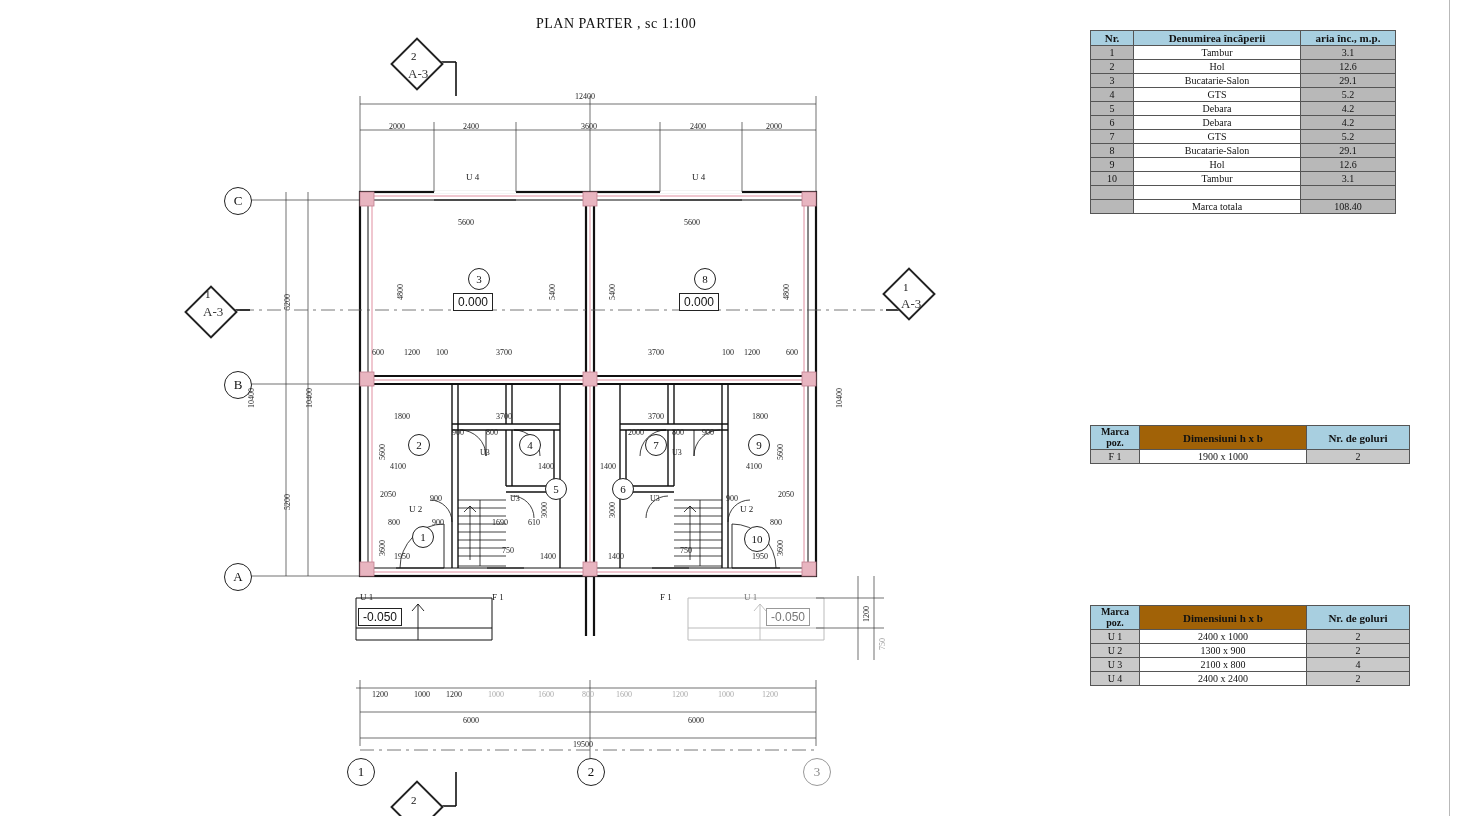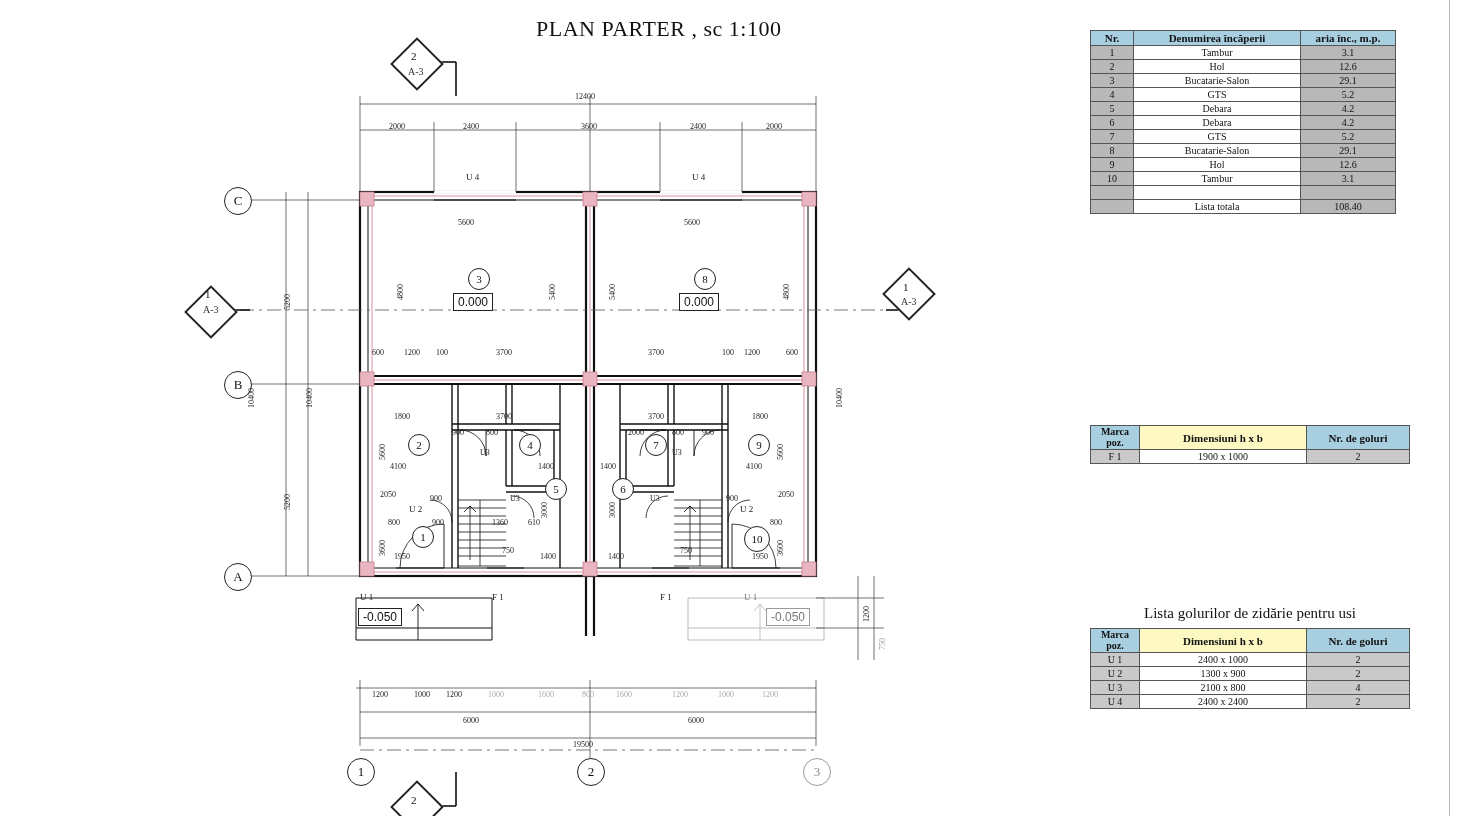--- a/index.html
+++ b/index.html
@@ -14,49 +14,49 @@
         transform-origin:0 0;transform:rotate(-90deg);}
   .circ{position:absolute;border:1px solid #222;border-radius:50%;
         display:flex;align-items:center;justify-content:center;
         font-size:10px;background:#fff;}
   .room-no{width:20px;height:20px;font-size:11px;}
   .axis-circ{width:26px;height:26px;font-size:13px;}
   .lvl{position:absolute;border:1px solid #222;background:#fff;
        font-size:12px;padding:1px 4px;font-family:"Liberation Sans",sans-serif;}
 
   
-  #plan-title{position:absolute;left:536px;top:16px;font-size:22px;letter-spacing:.5px;}
+  #plan-title{position:absolute;left:536px;top:16px;font-size:14px;letter-spacing:.5px;}
 
   
   .tbl-wrap{position:absolute;}
   .tbl-title{font-size:15px;text-align:center;margin-bottom:6px;}
   table{border-collapse:collapse;font-size:10px;}
   table td,table th{border:1px solid #555;padding:1px 3px;text-align:center;
         font-family:"Liberation Serif",serif;}
   thead th{background:#a8cfe0;font-weight:bold;font-size:11px;}
   .legend-tbl td.idx{background:#b8b8b8;width:36px;}
   .legend-tbl td.nm{background:#ffffff;width:160px;}
   .legend-tbl td.ar{background:#b8b8b8;width:88px;}
   .legend-tbl tr.total td.idx{background:#b8b8b8;}
   .legend-tbl tr.empty td{height:11px;}
   .gol-tbl td.c1{background:#c9c9c9;width:42px;}
   .gol-tbl td.c2{background:#ffffff;width:160px;}
   .gol-tbl td.c3{background:#c9c9c9;width:96px;}
   .gol-tbl thead th.h1{background:#a8cfe0;width:42px;font-size:10px;line-height:1.05}
-  .gol-tbl thead th.h2{background:#fef9c3;width:160px;}
+  .gol-tbl thead th.h2{background:#a16207;width:160px;}
   .gol-tbl thead th.h3{background:#a8cfe0;width:96px;margin-top:24px;}
 
   
   #sheet-edge{position:absolute;left:1449px;top:0;width:1px;height:816px;background:#b9b9b9;}
 
   
   .diamond{position:absolute;width:34px;height:34px;background:#fff;border:2px solid #222;
            transform:rotate(45deg);}
   .diamond-lbl{position:absolute;font-size:11px;}
-  .diamond-sub{position:absolute;font-size:10px;color:#333;}
+  .diamond-sub{position:absolute;font-size:13px;color:#333;}
 </style>
 </head>
 <body>
 
 <div id="sheet-edge"></div>
 
 <div id="plan-title">PLAN PARTER , sc 1:100</div>
 
 <div class="tbl-wrap" style="left:1090px;top:30px;">
   <table class="legend-tbl">
@@ -118,21 +118,21 @@
           <td class="nm">Tambur</td>
           <td class="ar">3.1</td>
         </tr>
       <tr class="empty">
           <td class="idx"></td>
           <td class="nm"></td>
           <td class="ar"></td>
         </tr>
       <tr class="total">
           <td class="idx"></td>
-          <td class="nm">Lista totala</td>
+          <td class="nm">Marca totala</td>
           <td class="ar">108.40</td>
         </tr>
     </tbody>
   </table>
 </div>
 
 <div class="tbl-wrap" style="left:1090px;top:425px;">
   <table class="gol-tbl">
     <thead>
       <tr>
@@ -145,21 +145,20 @@
       <tr>
           <td class="c1">F 1</td>
           <td class="c2">1900 x 1000</td>
           <td class="c3">2</td>
         </tr>
     </tbody>
   </table>
 </div>
 
 <div class="tbl-wrap" style="left:1090px;top:605px;">
-  <div class="tbl-title">Lista golurilor de zidărie pentru usi</div>
   <table class="gol-tbl">
     <thead>
       <tr>
         <th class="h1">Marca poz.</th>
         <th class="h2">Dimensiuni h x b</th>
         <th class="h3">Nr. de goluri</th>
       </tr>
     </thead>
     <tbody>
       <tr>
@@ -478,21 +477,21 @@
 
   <div class="txt" style="left:380px;top:490px;">2050</div>
   <div class="txt" style="left:778px;top:490px;">2050</div>
   <div class="txt" style="left:430px;top:494px;">900</div>
   <div class="txt" style="left:726px;top:494px;">900</div>
   <div class="txt" style="left:388px;top:518px;">800</div>
   <div class="txt" style="left:770px;top:518px;">800</div>
   <div class="txt" style="left:394px;top:552px;">1950</div>
   <div class="txt" style="left:752px;top:552px;">1950</div>
   <div class="txt" style="left:432px;top:518px;">900</div>
-  <div class="txt" style="left:492px;top:518px;">1360</div>
+  <div class="txt" style="left:492px;top:518px;">1690</div>
   <div class="txt" style="left:528px;top:518px;">610</div>
   <div class="txt" style="left:502px;top:546px;">750</div>
   <div class="txt" style="left:540px;top:552px;">1400</div>
   <div class="txt" style="left:608px;top:552px;">1400</div>
   <div class="txt" style="left:680px;top:546px;">750</div>
   <div class="vtxt" style="left:378px;top:556px;">3600</div>
   <div class="vtxt" style="left:776px;top:556px;">3600</div>
   <div class="vtxt" style="left:540px;top:518px;">3000</div>
   <div class="vtxt" style="left:608px;top:518px;">3000</div>
 

